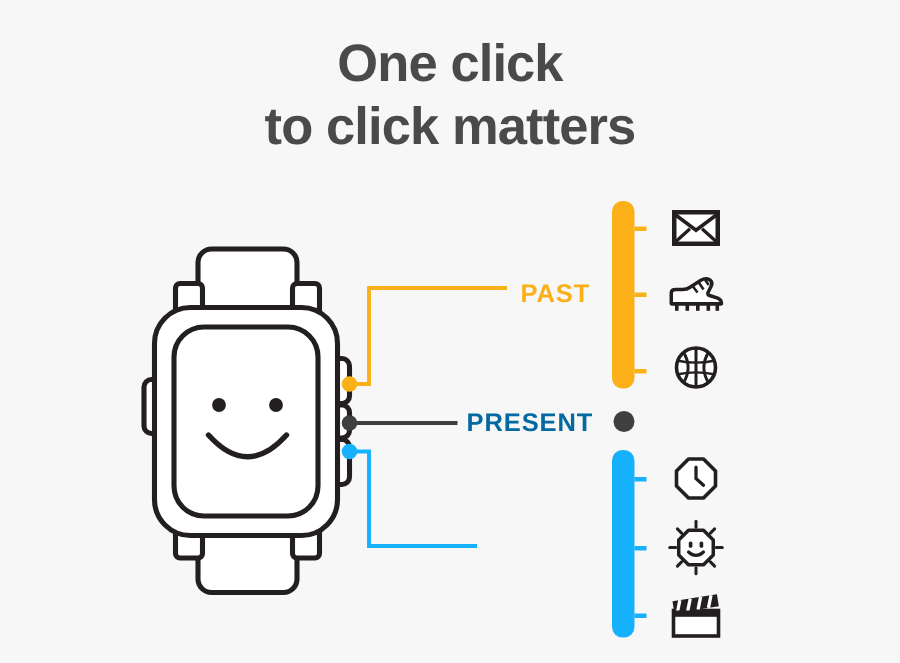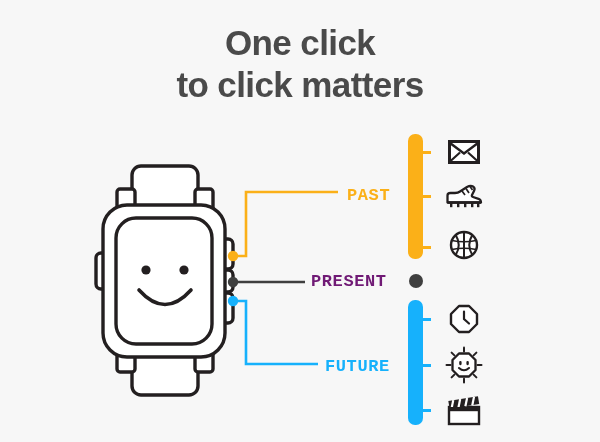--- a/index.html
+++ b/index.html
@@ -55,28 +55,28 @@
     left: 0;
     top: 0;
     width: 600px;
     height: 442px;
     pointer-events: none;
   }
 
   
   .tier-label {
     position: absolute;
-    font-family: Liberation Mono, monospace;
+    font-family: Liberation Sans, sans-serif;
     font-weight: bold;
     font-size: 17px;
     letter-spacing: 0.6px;
     white-space: nowrap;
   }
   .label-past    { left: 347px; top: 186px; color: #fbb018; }
-  .label-present { left: 311px; top: 272px; color: #701a75; }
+  .label-present { left: 311px; top: 272px; color: #0369a1; }
   .label-future  { left: 325px; top: 357px; color: #16b1fc; }
 
   
   .present-dot {
     position: absolute;
     left: 409px;
     top: 274px;
     width: 14px;
     height: 14px;
     border-radius: 50%;
@@ -163,21 +163,20 @@
 
     <path d="M233 301 L246 301 L246 364 L318 364" fill="none" stroke="#16b1fc" stroke-width="2.6"></path>
 
     <circle cx="233" cy="256" r="5.2" fill="#fbb018"></circle>
     <circle cx="233" cy="282" r="5.2" fill="#3f3f3f"></circle>
     <circle cx="233" cy="301" r="5.2" fill="#16b1fc"></circle>
   </svg>
 
   <div class="tier-label label-past">PAST</div>
   <div class="tier-label label-present">PRESENT</div>
-  <div class="tier-label label-future">FUTURE</div>
 
   <div class="present-dot"></div>
 
   <div class="bar bar-past"></div>
   <div class="tick tick-past" style="top:151px"></div>
   <div class="tick tick-past" style="top:195px"></div>
   <div class="tick tick-past" style="top:246px"></div>
 
   <div class="bar bar-future"></div>
   <div class="tick tick-future" style="top:318px"></div>

